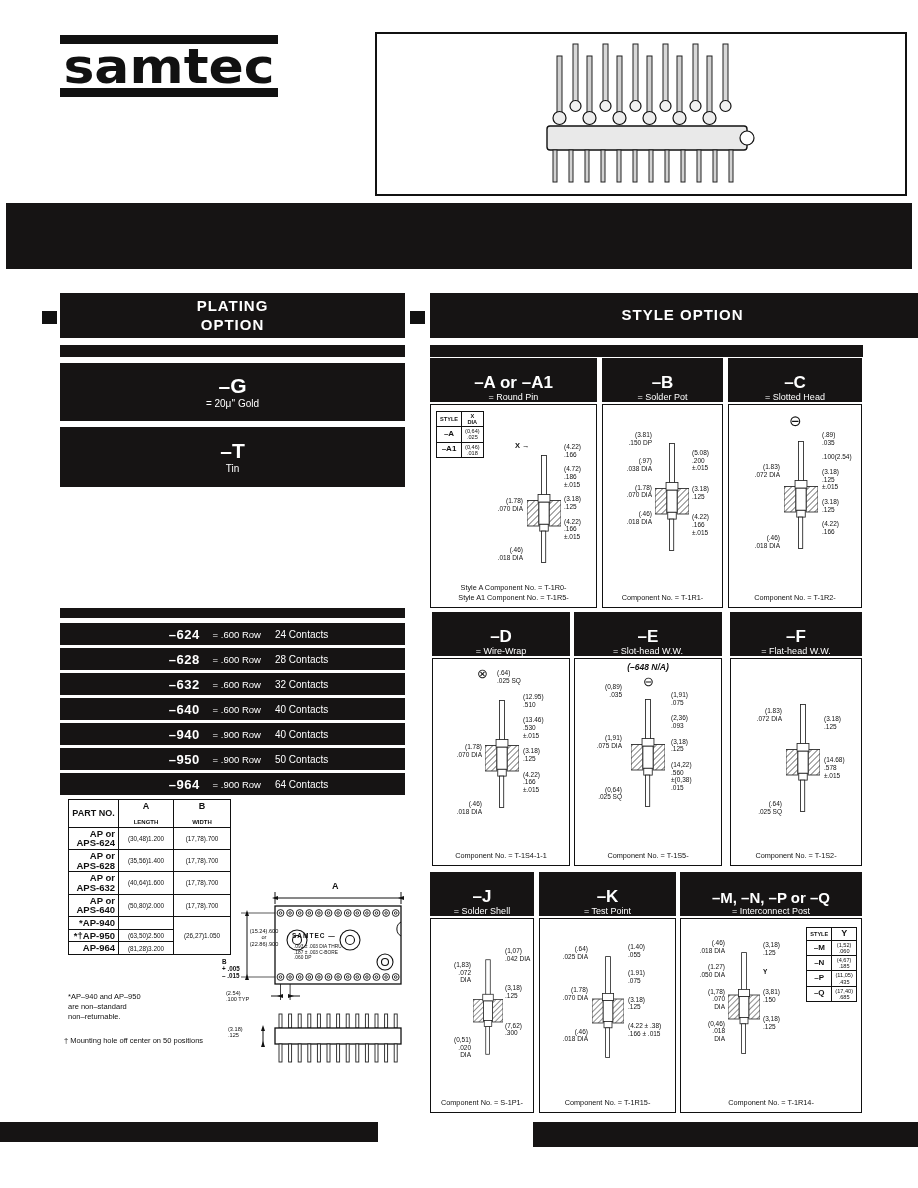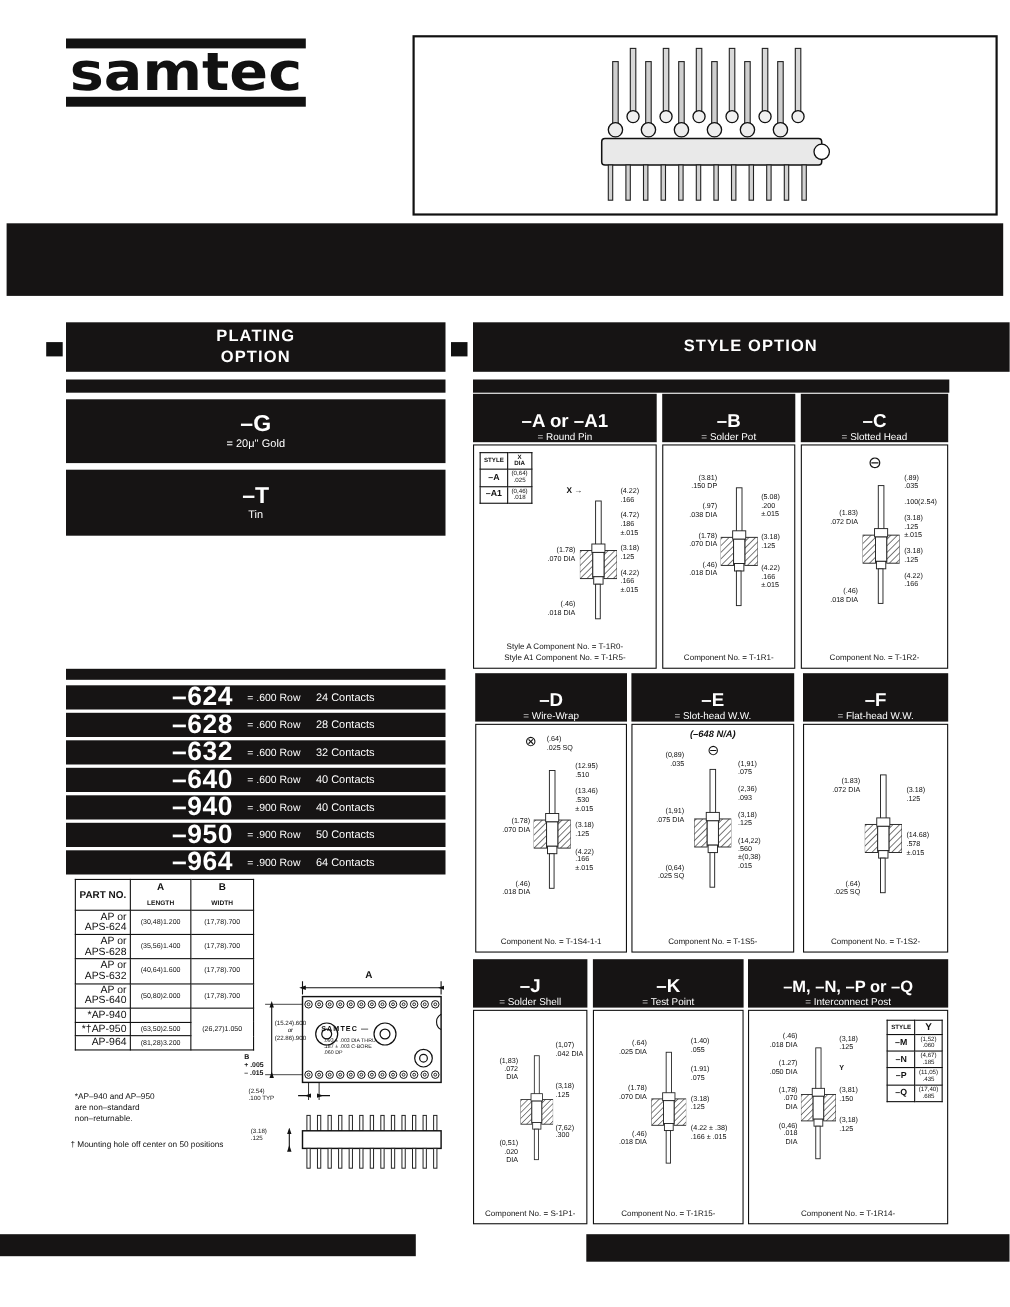--- a/index.html
+++ b/index.html
@@ -23,21 +23,21 @@
               align-items:center; justify-content:center; text-align:center; }
   .thinbar { position:absolute; background:#161414; }
 
   .opt-code { font-size:21px; font-weight:bold; line-height:1.05; }
   .opt-desc { font-size:10px; }
   .sec-head { font-size:15px; font-weight:bold; letter-spacing:1px; white-space:pre-line; line-height:1.25; }
 
   
   .bar { position:absolute; left:60px; width:345px; height:22px; background:#161414; color:#fff;
          display:flex; align-items:center; justify-content:center; }
-  .bar-code { font-size:24px; font-weight:bold; letter-spacing:.5px;margin-left:32px; }
+  .bar-code { font-size:13px; font-weight:bold; letter-spacing:.5px;margin-left:32px; }
   .bar-eq { font-size:9.5px; margin-left:13px; }
   .bar-contacts { font-size:10px; margin-left:14px; }
 
   
   .panel { position:absolute; display:flex; flex-direction:column; }
   .phead { height:44px; background:#161414; color:#fff; display:flex; flex-direction:column;
            align-items:center; justify-content:flex-end; }
   .pcode { font-size:17px; font-weight:bold; line-height:1.05; }
   .pname { font-size:9px; }
   .pbody { position:relative; flex:1; border:1.6px solid #111; margin-top:2px; background:#fff; }
@@ -55,21 +55,21 @@
   .mini th, .mini td { border:1.2px solid #111; padding:1px 3px; font-size:5.6px; text-align:center;
                        white-space:pre-line; line-height:1.1; }
   .mini .mcode { font-weight:bold; font-size:8px; }
   .mini th { font-weight:bold; }
   .mini .bigY { font-size:9px; font-weight:bold; }
 
   
   .ptable { position:absolute; left:68px; top:799px; border-collapse:collapse; background:#fff; }
   .ptable th, .ptable td { border:1.6px solid #111; padding:1px 2px; font-size:6.4px; text-align:center;
                            white-space:pre-line; line-height:1.15; }
-  .ptable .pn { font-weight:normal; font-size:9.5px; text-align:right; line-height:1.02; padding-right:3px; }
+  .ptable .pn { font-weight:bold; font-size:9.5px; text-align:right; line-height:1.02; padding-right:3px; }
   .th-main { font-size:9px; font-weight:bold; }
   .th-sub { font-size:6px; font-weight:bold; }
   .ptable col.c1 { width:50px; } .ptable col.c2 { width:55px; } .ptable col.c3 { width:57px; }
 
   .footnote { position:absolute; font-size:7.5px; line-height:1.3; white-space:pre-line; }
 
   .dlabel { position:absolute; font-size:5.6px; line-height:1.15; white-space:pre-line; }
   .dlabel.b { font-weight:bold; }
 
   .bbar { position:absolute; background:#161414; }

